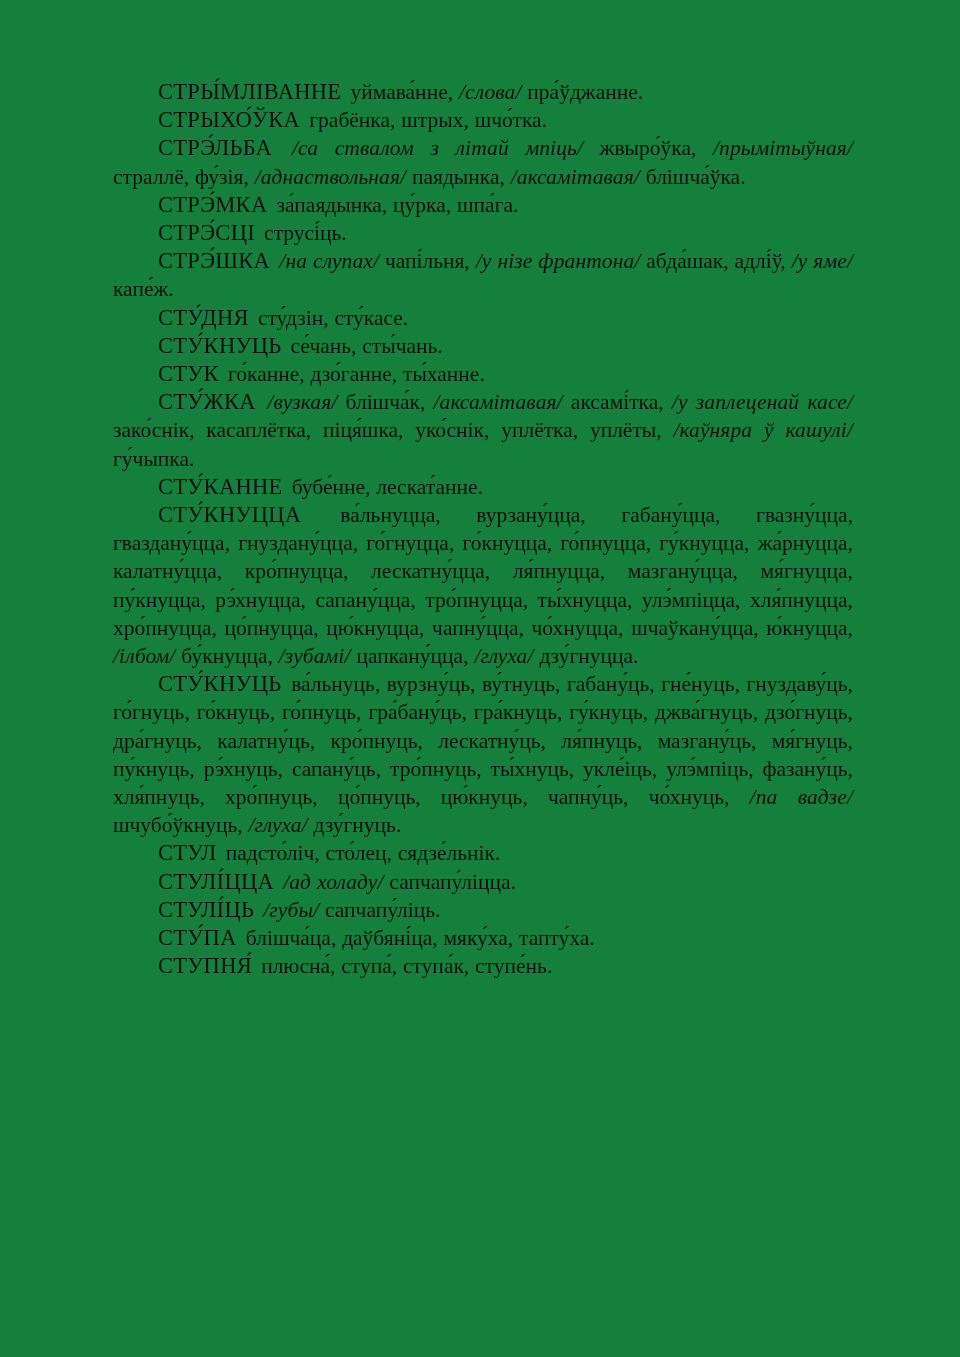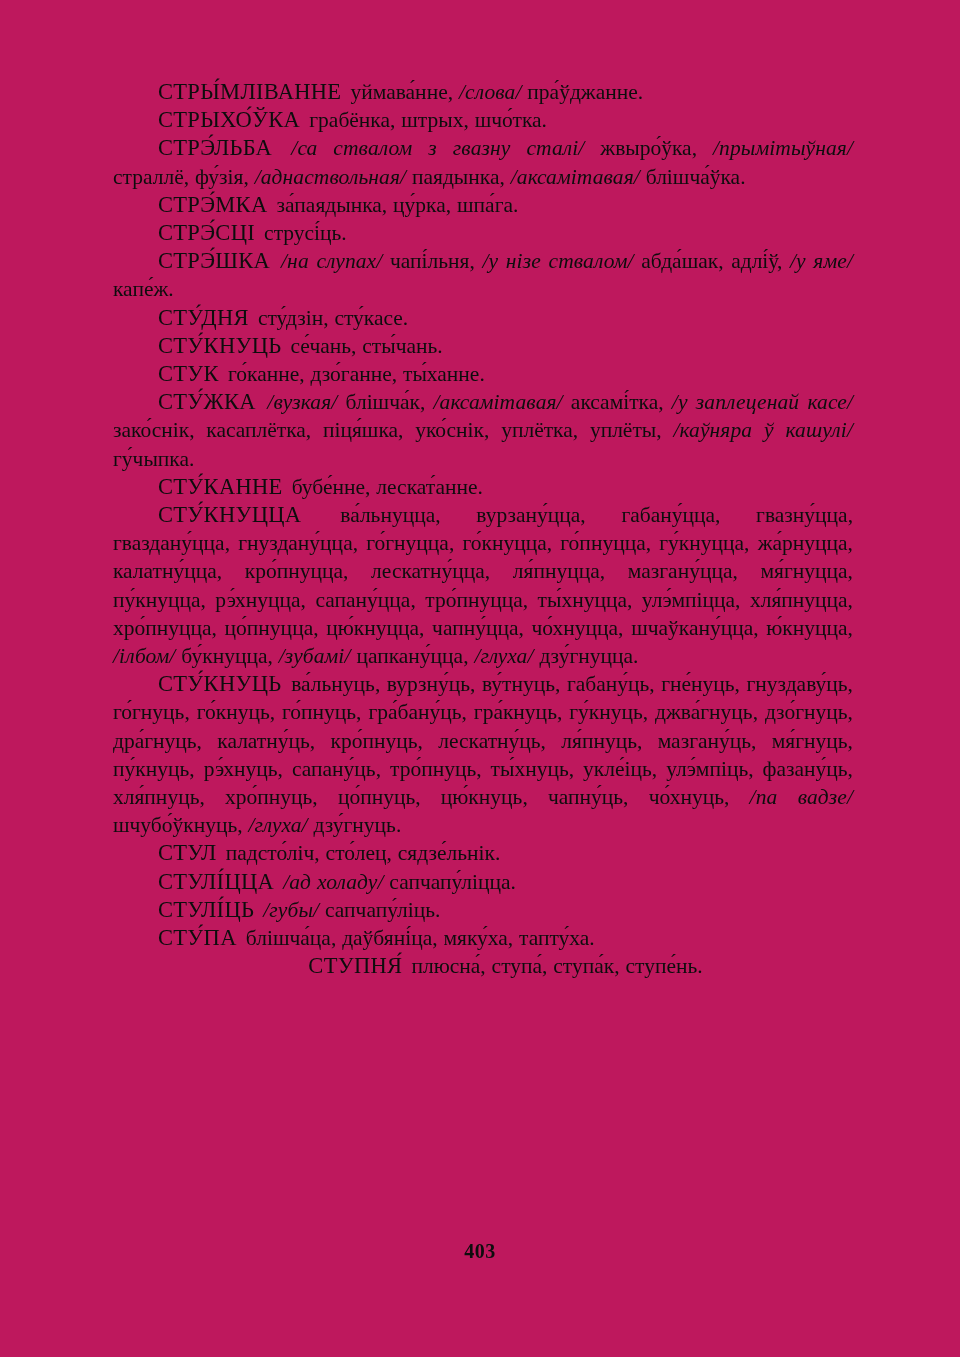--- a/index.html
+++ b/index.html
@@ -14,41 +14,41 @@
     font-family: "Liberation Serif", "DejaVu Serif", serif;
     color: #111111;
     overflow: hidden;
   }
   #page {
     position: absolute;
     left: 0;
     top: 0;
     width: 960px;
     height: 1357px;
-    background: #be185d;
+    background: #15803d;
   }
   #text-column {
     position: absolute;
     left: 113px;
     top: 78px;
     width: 740px;
   }
   .entry {
     margin: 0;
     padding: 0;
     text-indent: 45px;
     font-size: 21.5px;
     line-height: 28.2px;
     text-align: justify;
     text-justify: inter-word;
     word-spacing: 0.5px;
     hyphens: none;
     color: #0d0d0d;
   }
-  .entry:last-child { text-align: center; }
+  .entry:last-child { text-align: left; }
   .hw {
     text-transform: none;
     letter-spacing: 0.3px;
     font-size: 22.5px;
   }
   .hw::after {
     content: " ";
     letter-spacing: 3px;
   }
   .gloss {
@@ -70,33 +70,32 @@
   }
 </style>
 </head>
 <body>
 
 <div id="page">
 
   <div id="text-column">
       <p class="entry short"><span class="hw">СТРЫ́МЛІВАННЕ</span><span>уймава́нне, </span><span class="gloss">/слова/</span><span> пра́ўджанне.</span></p>
       <p class="entry short"><span class="hw">СТРЫХО́ЎКА</span><span>грабёнка, штрых, шчо́тка.</span></p>
-      <p class="entry"><span class="hw">СТРЭ́ЛЬБА</span><span class="gloss">/са ствалом з гвазну сталі/</span><span> жвыро́ўка, </span><span class="gloss">/прымітыўная/</span><span> страллё, фу́зія, </span><span class="gloss">/аднаствольная/</span><span> паядынка, </span><span class="gloss">/аксамітавая/</span><span> блішча́ўка.</span></p>
+      <p class="entry"><span class="hw">СТРЭ́ЛЬБА</span><span class="gloss">/са ствалом з літай мпіць/</span><span> жвыро́ўка, </span><span class="gloss">/прымітыўная/</span><span> страллё, фу́зія, </span><span class="gloss">/аднаствольная/</span><span> паядынка, </span><span class="gloss">/аксамітавая/</span><span> блішча́ўка.</span></p>
       <p class="entry short"><span class="hw">СТРЭ́МКА</span><span>за́паядынка, цу́рка, шпа́га.</span></p>
       <p class="entry short"><span class="hw">СТРЭ́СЦІ</span><span>струсі́ць.</span></p>
-      <p class="entry"><span class="hw">СТРЭ́ШКА</span><span class="gloss">/на слупах/</span><span> чапі́льня, </span><span class="gloss">/у нізе ствалом/</span><span> абда́шак, адлі́ў, </span><span class="gloss">/у яме/</span><span> капе́ж.</span></p>
+      <p class="entry"><span class="hw">СТРЭ́ШКА</span><span class="gloss">/на слупах/</span><span> чапі́льня, </span><span class="gloss">/у нізе франтона/</span><span> абда́шак, адлі́ў, </span><span class="gloss">/у яме/</span><span> капе́ж.</span></p>
       <p class="entry short"><span class="hw">СТУ́ДНЯ</span><span>сту́дзін, сту́касе.</span></p>
       <p class="entry short"><span class="hw">СТУ́КНУЦЬ</span><span>се́чань, сты́чань.</span></p>
       <p class="entry short"><span class="hw">СТУК</span><span>го́канне, дзо́ганне, ты́ханне.</span></p>
       <p class="entry"><span class="hw">СТУ́ЖКА</span><span class="gloss">/вузкая/</span><span> блішча́к, </span><span class="gloss">/аксамітавая/</span><span> аксамі́тка, </span><span class="gloss">/у заплеценай касе/</span><span> зако́снік, касаплётка, піця́шка, уко́снік, уплётка, уплёты, </span><span class="gloss">/каўняра ў кашулі/</span><span> гу́чыпка.</span></p>
       <p class="entry short"><span class="hw">СТУ́КАННЕ</span><span>бубе́нне, лескат́анне.</span></p>
       <p class="entry"><span class="hw">СТУ́КНУЦЦА</span><span>ва́льнуцца, вурзану́цца, габану́цца, гвазну́цца, гваздану́цца, гнуздану́цца, го́гнуцца, го́кнуцца, го́пнуцца, гу́кнуцца, жа́рнуцца, калатну́цца, кро́пнуцца, лескатну́цца, ля́пнуцца, мазгану́цца, мя́гнуцца, пу́кнуцца, рэ́хнуцца, сапану́цца, тро́пнуцца, ты́хнуцца, улэ́мпіцца, хля́пнуцца, хро́пнуцца, цо́пнуцца, цю́кнуцца, чапну́цца, чо́хнуцца, шчаўкану́цца, ю́кнуцца, </span><span class="gloss">/ілбом/</span><span> бу́кнуцца, </span><span class="gloss">/зубамі/</span><span> цапкану́цца, </span><span class="gloss">/глуха/</span><span> дзу́гнуцца.</span></p>
       <p class="entry"><span class="hw">СТУ́КНУЦЬ</span><span>ва́льнуць, вурзну́ць, ву́тнуць, габану́ць, гне́нуць, гнуздаву́ць, го́гнуць, го́кнуць, го́пнуць, гра́бану́ць, гра́кнуць, гу́кнуць, джва́гнуць, дзо́гнуць, дра́гнуць, калатну́ць, кро́пнуць, лескатну́ць, ля́пнуць, мазгану́ць, мя́гнуць, пу́кнуць, рэ́хнуць, сапану́ць, тро́пнуць, ты́хнуць, укле́іць, улэ́мпіць, фазану́ць, хля́пнуць, хро́пнуць, цо́пнуць, цю́кнуць, чапну́ць, чо́хнуць, </span><span class="gloss">/па вадзе/</span><span> шчубо́ўкнуць, </span><span class="gloss">/глуха/</span><span> дзу́гнуць.</span></p>
       <p class="entry short"><span class="hw">СТУЛ</span><span>падсто́ліч, сто́лец, сядзе́льнік.</span></p>
       <p class="entry short"><span class="hw">СТУЛІ́ЦЦА</span><span class="gloss">/ад холаду/</span><span> сапчапу́ліцца.</span></p>
       <p class="entry short"><span class="hw">СТУЛІ́ЦЬ</span><span class="gloss">/губы/</span><span> сапчапу́ліць.</span></p>
       <p class="entry short"><span class="hw">СТУ́ПА</span><span>блішча́ца, даўбяні́ца, мяку́ха, тапту́ха.</span></p>
       <p class="entry short"><span class="hw">СТУПНЯ́</span><span>плюсна́, ступа́, ступа́к, ступе́нь.</span></p>
     </div>
 
-  <div id="page-number">403</div>
 
 </div>
 
 </body></html>

